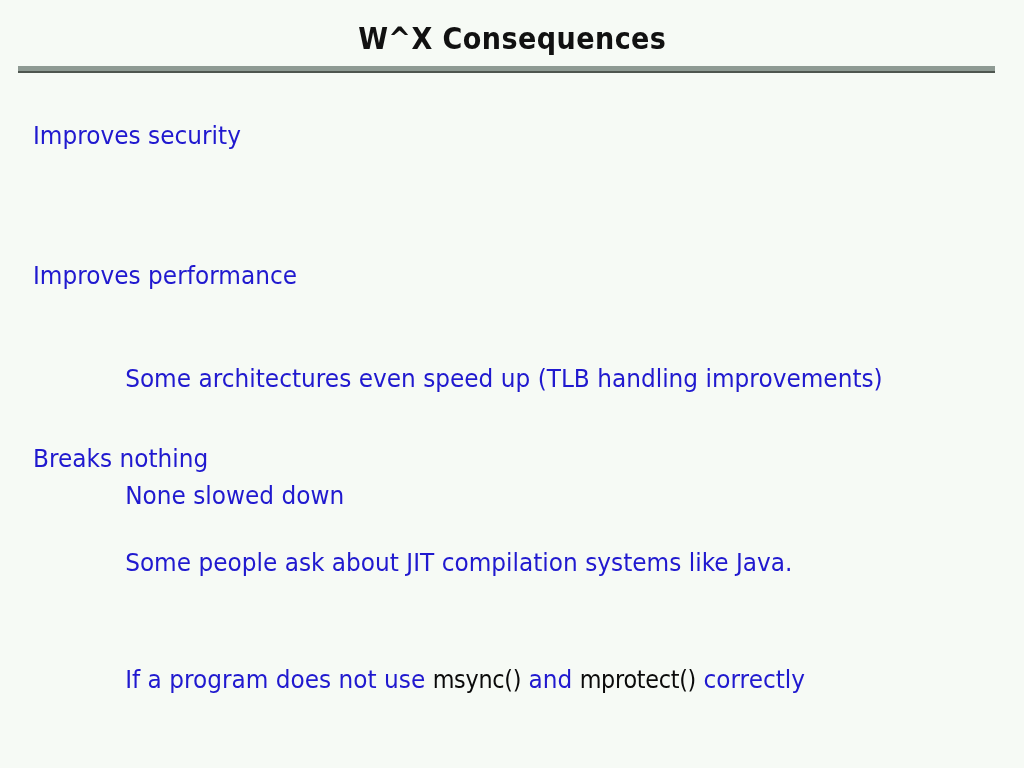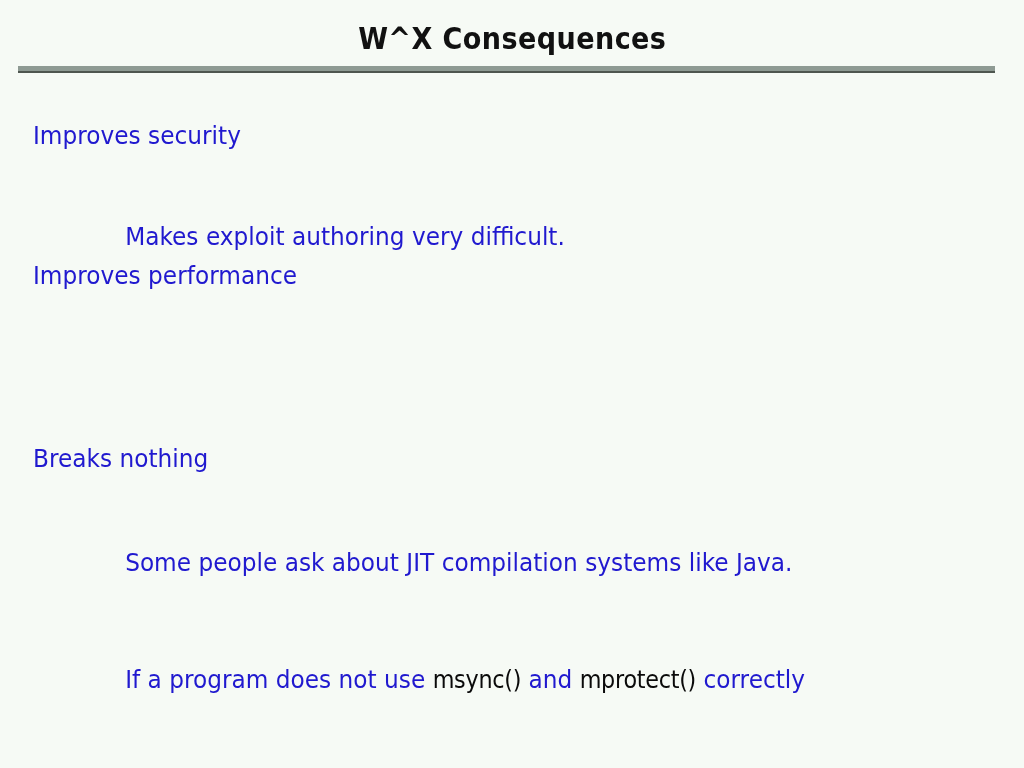--- a/index.html
+++ b/index.html
@@ -115,27 +115,30 @@
 
   <div class="title-area">
     <span class="slide-title">W^X Consequences</span>
   </div>
 
   <div class="title-rule"></div>
 
   <div class="body-area">
 
     <div class="heading" id="heading-1">Improves security</div>
-    <div class="sub-lines" id="sub-1">
+
+    <div class="heading" id="heading-2">Improves performance</div>
+    <div class="sub-lines" id="sub-2">
       <div class="subline">
-        <span>Makes exploit authoring very difficult.</span>
+        <span>Some architectures even speed up (TLB handling improvements)</span>
+      </div>
+      <div class="subline">
+        <span>None slowed down</span>
       </div>
     </div>
-
-    <div class="heading" id="heading-2">Improves performance</div>
 
     <div class="heading" id="heading-3">Breaks nothing</div>
     <div class="sub-lines" id="sub-3">
       <div class="subline">
         <span>Some people ask about JIT compilation systems like Java.</span>
       </div>
       <div class="subline">
         <span>If a program does not use </span><span class="code">msync()</span><span> and </span><span class="code">mprotect()</span><span> correctly</span>
       </div>
       <div class="subline">

